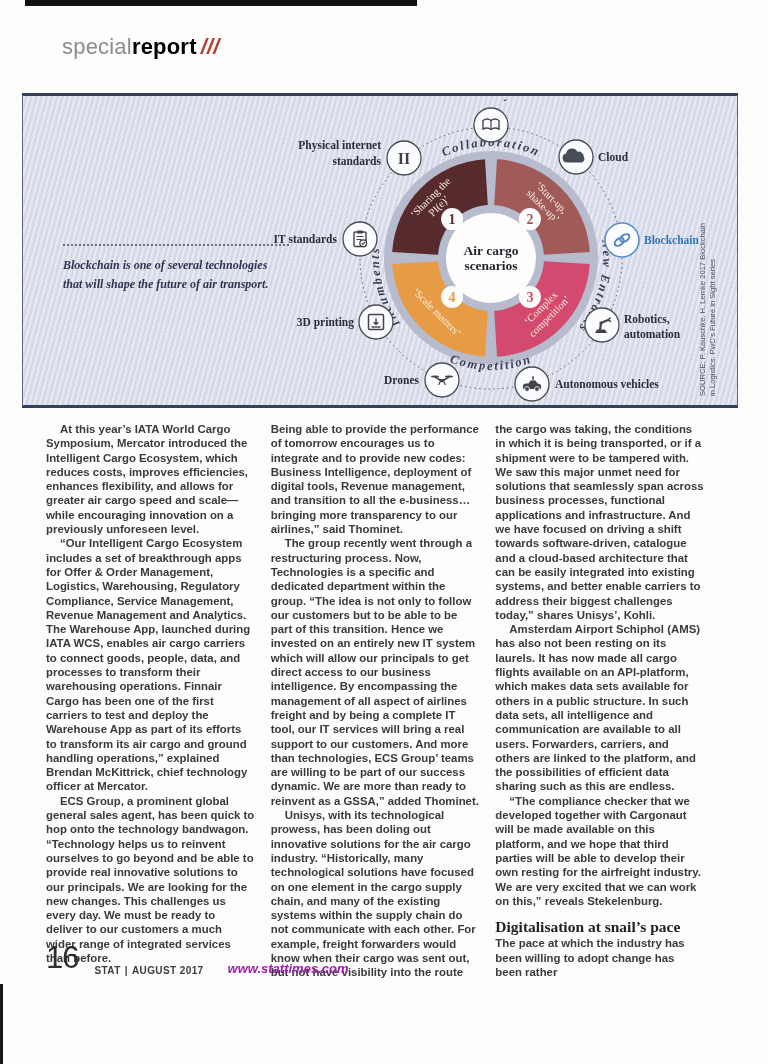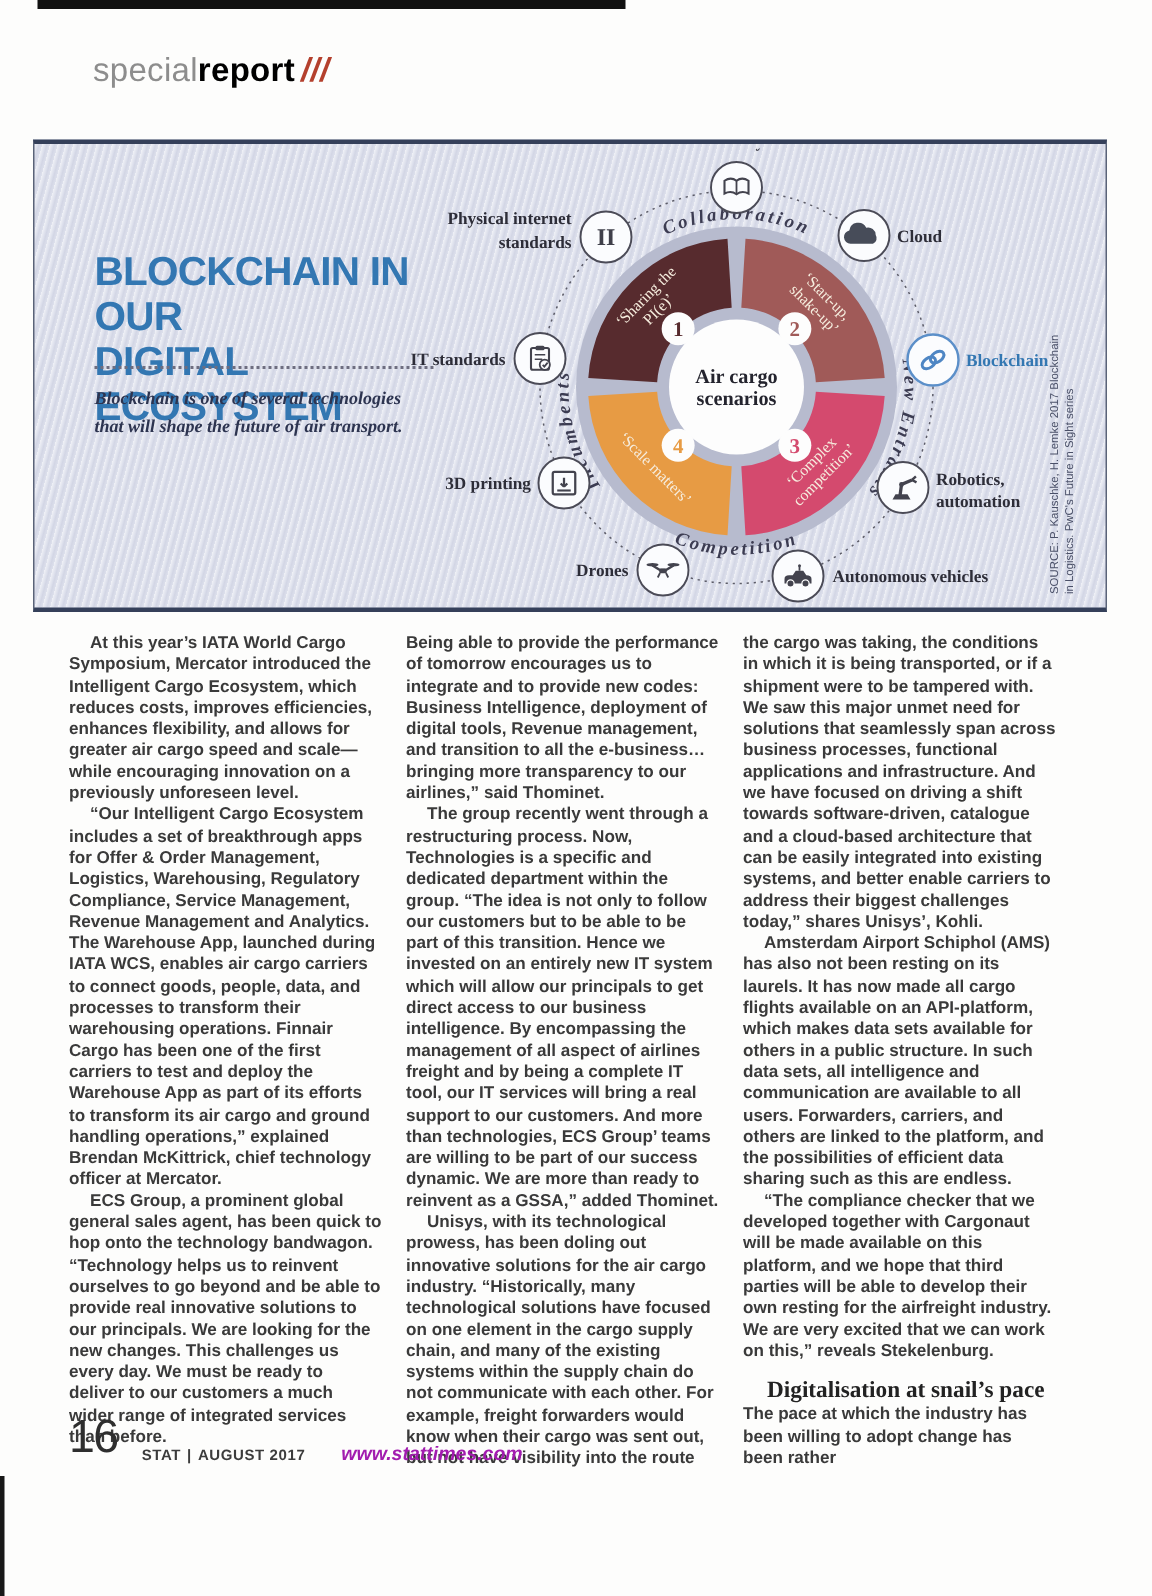--- a/index.html
+++ b/index.html
@@ -49,21 +49,21 @@
   svg .quad-num{font-family:"Liberation Serif",serif;font-weight:700;font-size:14px;}
   svg .center-label{font-family:"Liberation Serif",serif;font-weight:700;font-size:13.5px;fill:#24242e;}
   svg .pillar-glyph{font-family:"Liberation Serif",serif;font-weight:700;font-size:16px;fill:#3f3f4a;}
 
   
   .article{position:absolute;left:46px;top:422px;width:658px;display:flex;gap:16px;}
   .col{flex:1;font-size:11.4px;line-height:14.3px;color:#3a3a3a;}
   .col p{margin:0;font-weight:bold;}
   .col p.ind{text-indent:14px;}
   .col h3{
-    margin:12px 0 2px 16px;font-family:"Liberation Serif",serif;
+    margin:12px 0 2px 0;font-family:"Liberation Serif",serif;
     font-size:15.5px;color:#222;font-weight:700;
   }
 
   
   .footer{position:absolute;left:46px;top:940px;display:flex;align-items:flex-end;gap:16px;}
   .page-num{font-size:31px;color:#2e2e2e;letter-spacing:-1px;}
   .mag-line{font-size:10px;font-weight:700;color:#3c3c3c;letter-spacing:.4px;}
   .mag-sep{display:inline-block;margin:0 4px;font-weight:700;}
   .mag-issue{font-weight:600;}
   .site-url{font-size:13px;font-weight:700;font-style:italic;color:#a21caf;margin-left:8px;}
@@ -73,24 +73,20 @@
 
 <div class="scan-bar-top"></div>
 <div class="scan-edge-left"></div>
 
 <div class="report-header">
   <span class="brand-light">special</span><span class="brand-bold">report</span><span class="brand-slashes">///</span>
 </div>
 
 <div class="panel">
 
-  <div class="feature-title">
-    <div>BLOCKCHAIN IN OUR</div>
-    <div>DIGITAL ECOSYSTEM</div>
-  </div>
   <div class="feature-rule"></div>
   <div class="feature-subtitle">Blockchain is one of several technologies that will shape the future of air transport.</div>
 
   <div class="source-note">
     <div>SOURCE: P. Kauschke, H. Lemke 2017 Blockchain</div>
     <div>in Logistics. PwC's Future in Sight series</div>
   </div>
 
   <svg style="position:absolute;left:248px;top:3px;" width="440" height="312" viewBox="0 0 440 312">
 

